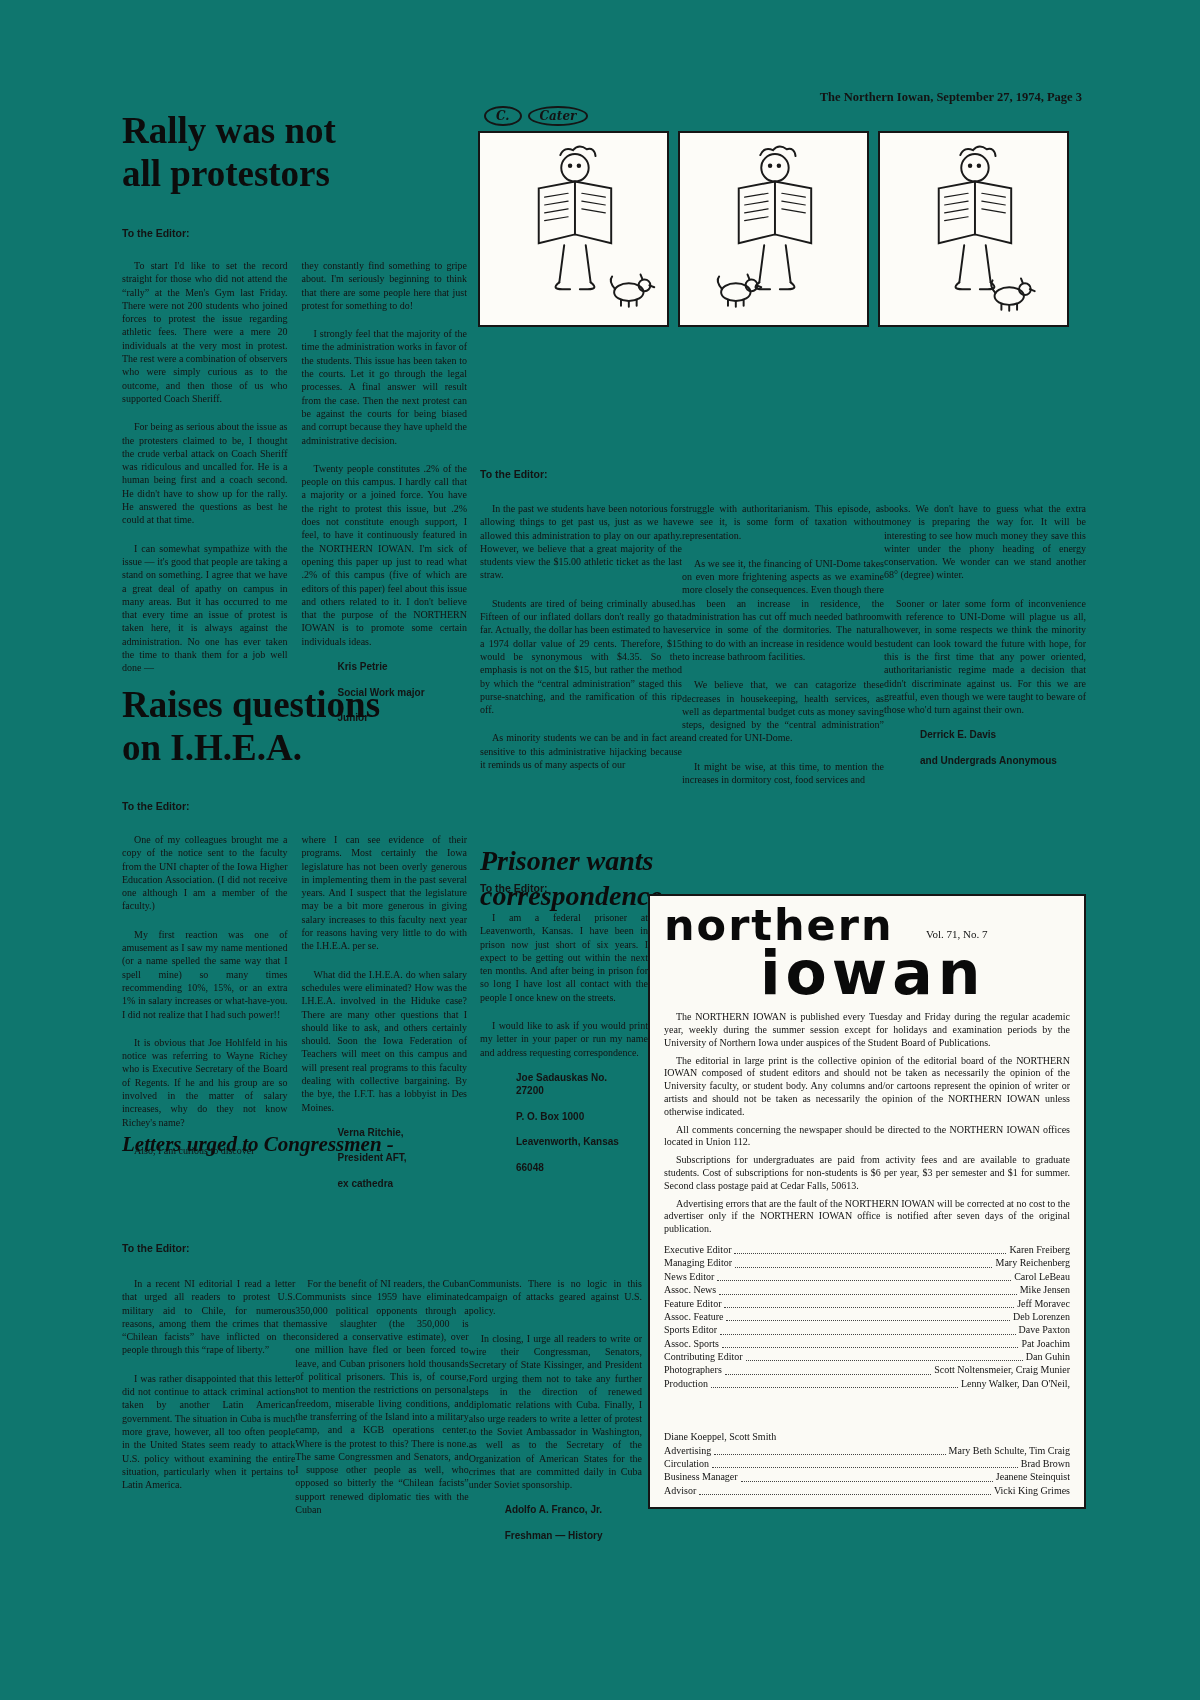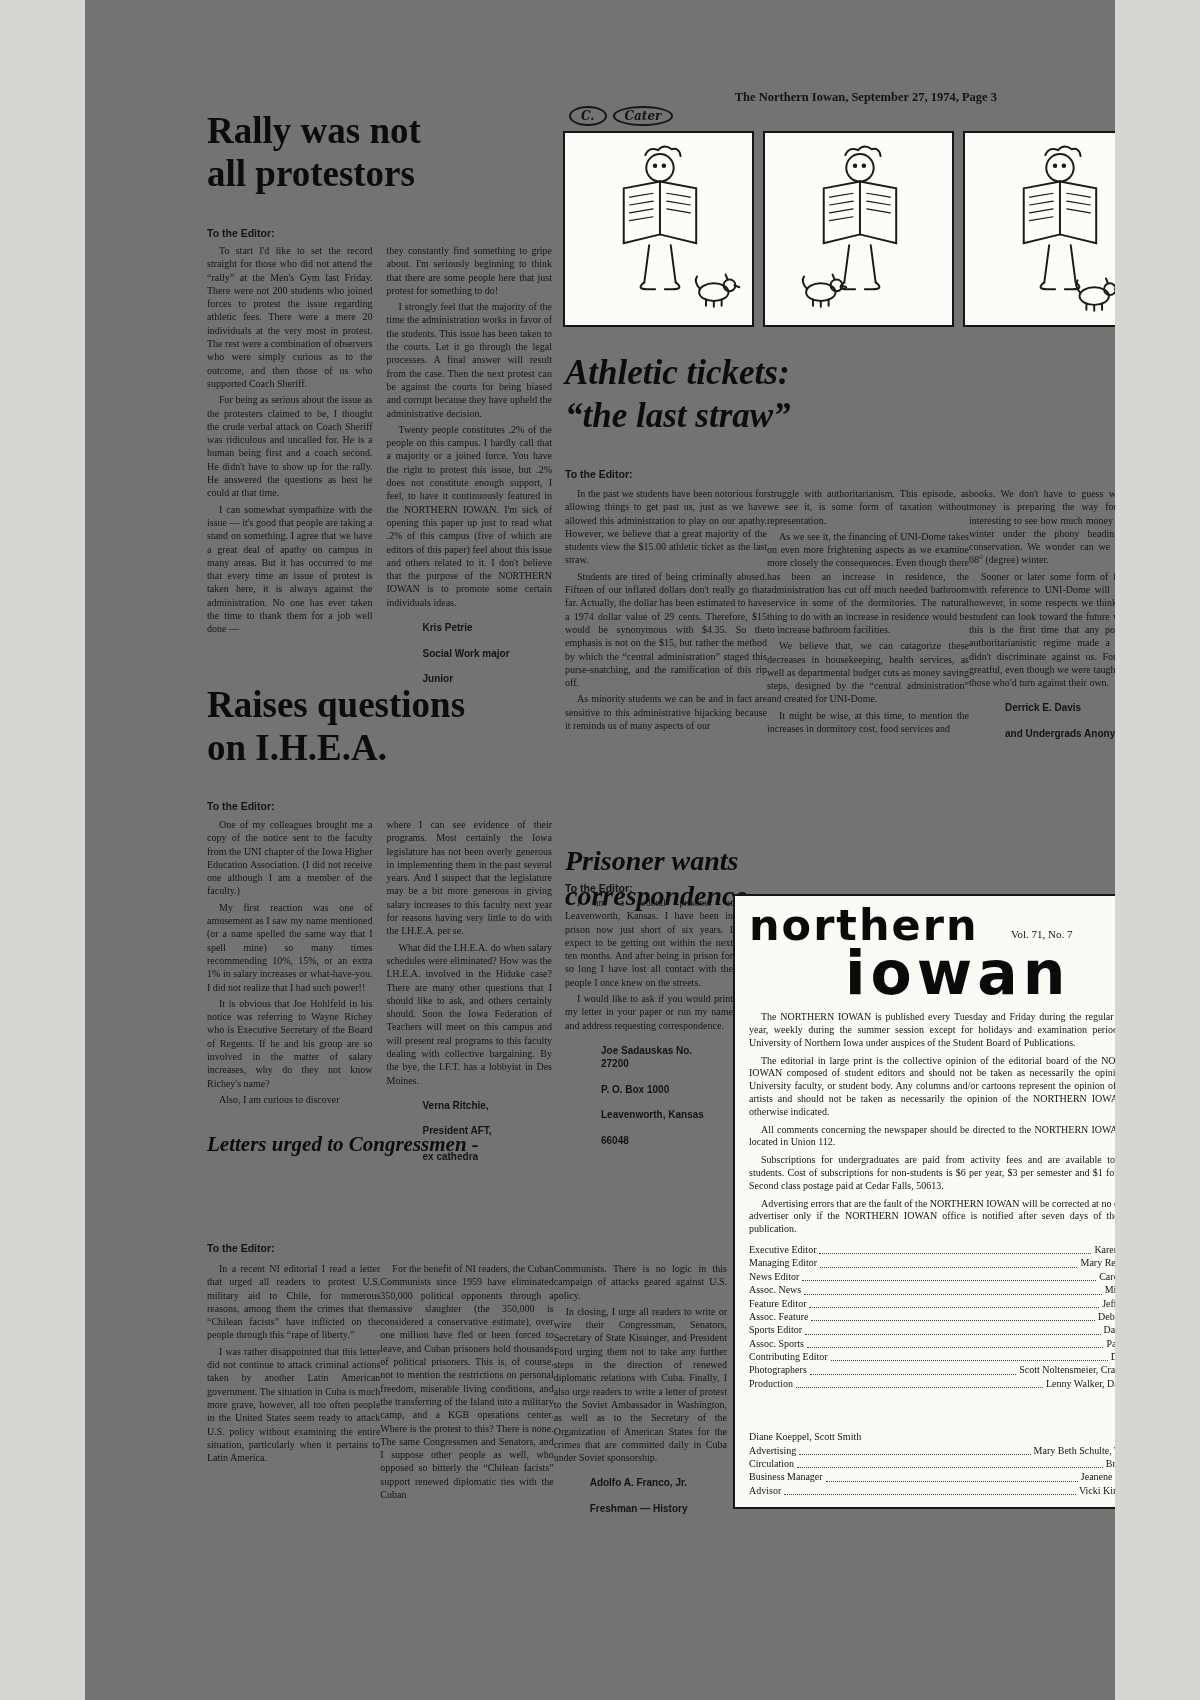--- a/index.html
+++ b/index.html
@@ -1,18 +1,18 @@
 <!DOCTYPE html>
 <html><head>
 <meta charset="utf-8">
 <style>
   html,body { margin:0; padding:0; background:#d8d6d0; }
   .page {
-    position:relative; width:1030px; height:1700px; margin:0 auto;
-    background:#737373; color:#131313; overflow:hidden;
+    position:relative; width:1200px; height:1700px; margin:0 auto;
+    background:#0f766e; color:#131313; overflow:hidden;
     font-family:"Liberation Serif", serif;
   }
   .abs { position:absolute; }
 
   
   #date-line { top:90px; right:118px; font:700 12.5px "Liberation Serif", serif; }
   .headline { font-family:"Liberation Serif", serif; font-weight:700; margin:0; color:#0c0c0c; }
   #rally-hl    { left:122px; top:110px; font-size:37px; line-height:1.16; }
   #athletic-hl { left:480px; top:352px; font-size:35px; font-style:italic; line-height:1.22; }
   #ihea-hl     { left:122px; top:684px; font-size:37px; line-height:1.16; }
@@ -29,21 +29,21 @@
 
   
   .cols { display:flex; }
   #rally-cols    { left:122px; top:244px; width:345px; gap:14px; }
   #athletic-cols { left:480px; top:487px; width:606px; }
   #ihea-cols     { left:122px; top:818px; width:345px; gap:14px; }
   #prisoner-col  { left:480px; top:896px; width:168px; }
   #chile-cols    { left:122px; top:1262px; width:520px; gap:0; }
   .col { flex:1; min-width:0; }
 
-  .para { font:10px/1.33 "Liberation Serif", serif; text-align:justify; text-indent:12px; margin:0 0 3px; }
+  .para { font:10px/1.33 "Liberation Serif", serif; text-align:justify; text-indent:12px; margin:15px 0 3px; }
   .flush-first .para:first-child { text-indent:0; }
 
   .sig { margin:6px 0 0 24px; }
   .sig-line { font:700 10px/1.35 "Liberation Sans", sans-serif; margin:12px; }
 
   
   #comic { left:478px; top:104px; width:610px; }
   .comic-sig-row { display:flex; gap:6px; margin:0 0 3px 6px; height:24px; align-items:center; }
   .comic-sig { font:italic 700 12px "DejaVu Serif", serif; border:2px solid #151515; border-radius:50%; padding:1px 10px; }
   .panels { display:flex; gap:9px; }
@@ -139,24 +139,20 @@
       </div>
       <div class="panel">
         <svg viewBox="0 0 191 191">
           <use href="#comic-man"></use>
             <use href="#comic-dog" transform="translate(-20,4)"></use>
         </svg>
       </div>
     </div>
   </div>
 
-  <h1 class="abs headline" id="athletic-hl">
-    <span>Athletic tickets:</span><br>
-    <span>“the last straw”</span>
-  </h1>
   <div class="abs toeditor" id="athletic-te">To the Editor:</div>
   <div class="abs cols" id="athletic-cols">
     <div class="col">
         <p class="para">In the past we students have been notorious for allowing things to get past us, just as we have allowed this administration to play on our apathy. However, we believe that a great majority of the students view the $15.00 athletic ticket as the last straw.</p>
         <p class="para">Students are tired of being criminally abused. Fifteen of our inflated dollars don't really go that far. Actually, the dollar has been estimated to have a 1974 dollar value of 29 cents. Therefore, $15 would be synonymous with $4.35. So the emphasis is not on the $15, but rather the method by which the “central administration” staged this purse-snatching, and the ramification of this rip off.</p>
         <p class="para">As minority students we can be and in fact are sensitive to this administrative hijacking because it reminds us of many aspects of our</p>
       </div>
     <div class="col flush-first">
         <p class="para">struggle with authoritarianism. This episode, as we see it, is some form of taxation without representation.</p>
         <p class="para">As we see it, the financing of UNI-Dome takes on even more frightening aspects as we examine more closely the consequences. Even though there has been an increase in residence, the administration has cut off much needed bathroom service in some of the dormitories. The natural thing to do with an increase in residence would be to increase bathroom facilities.</p>

